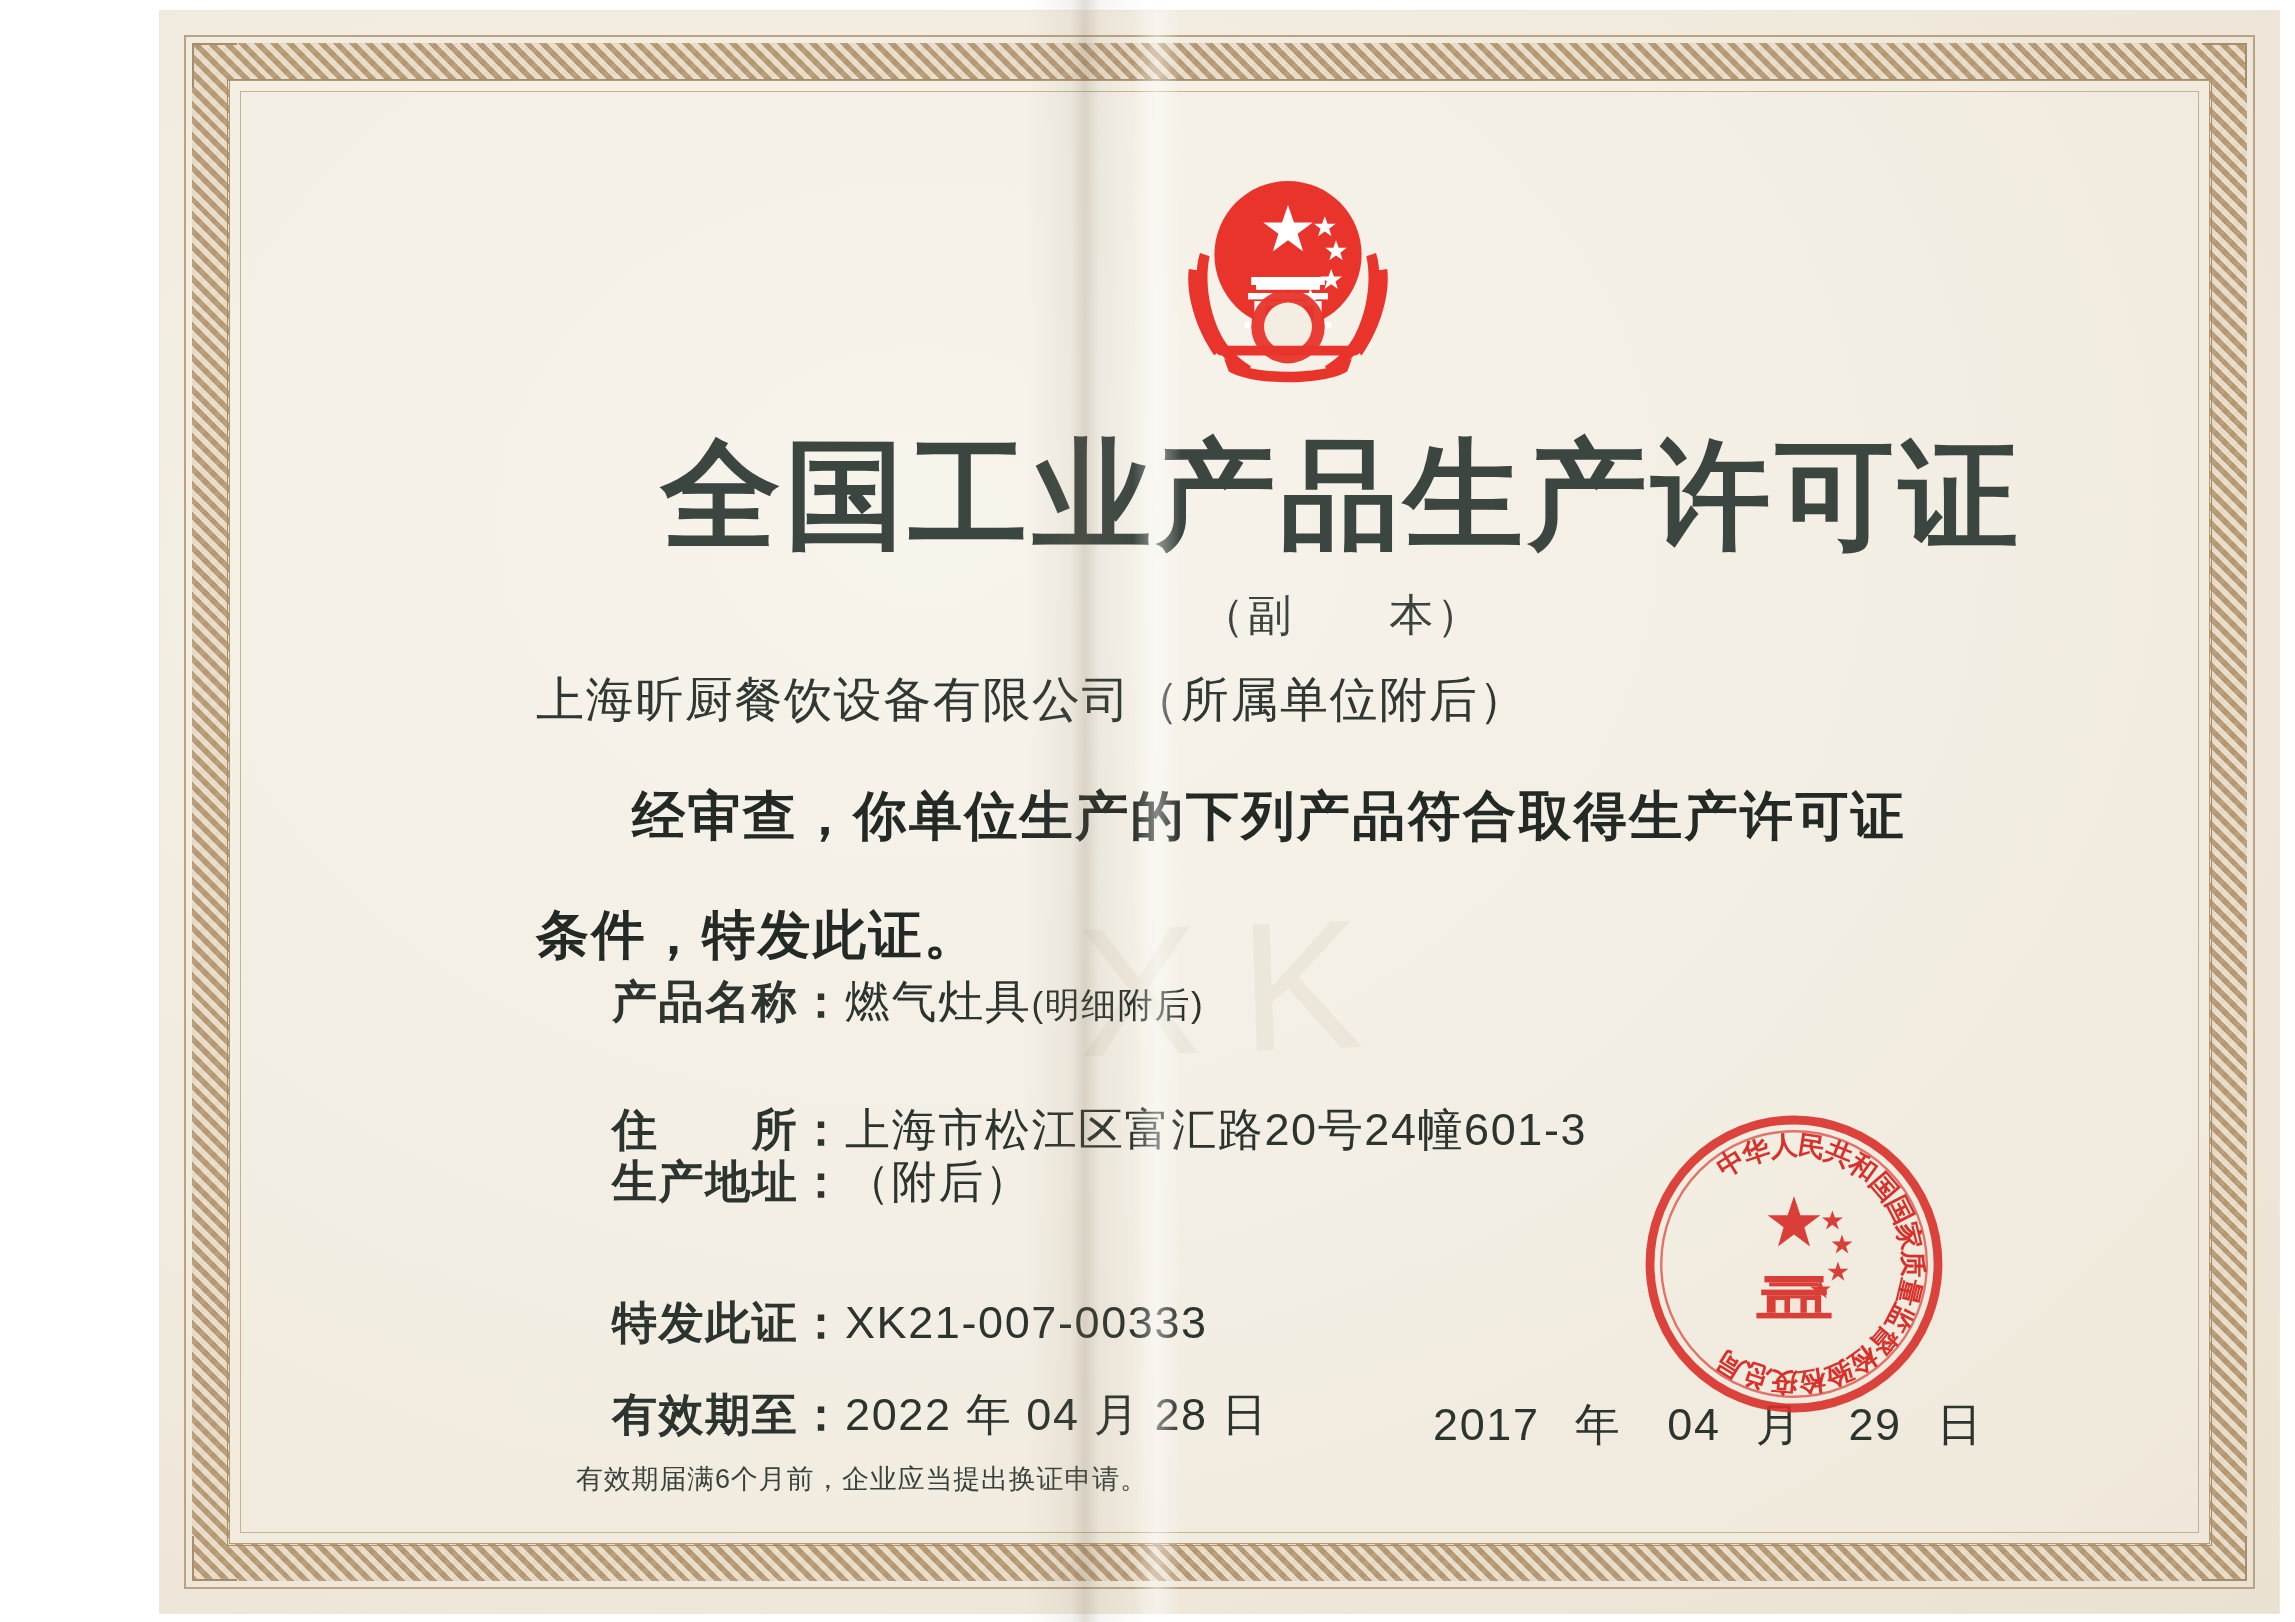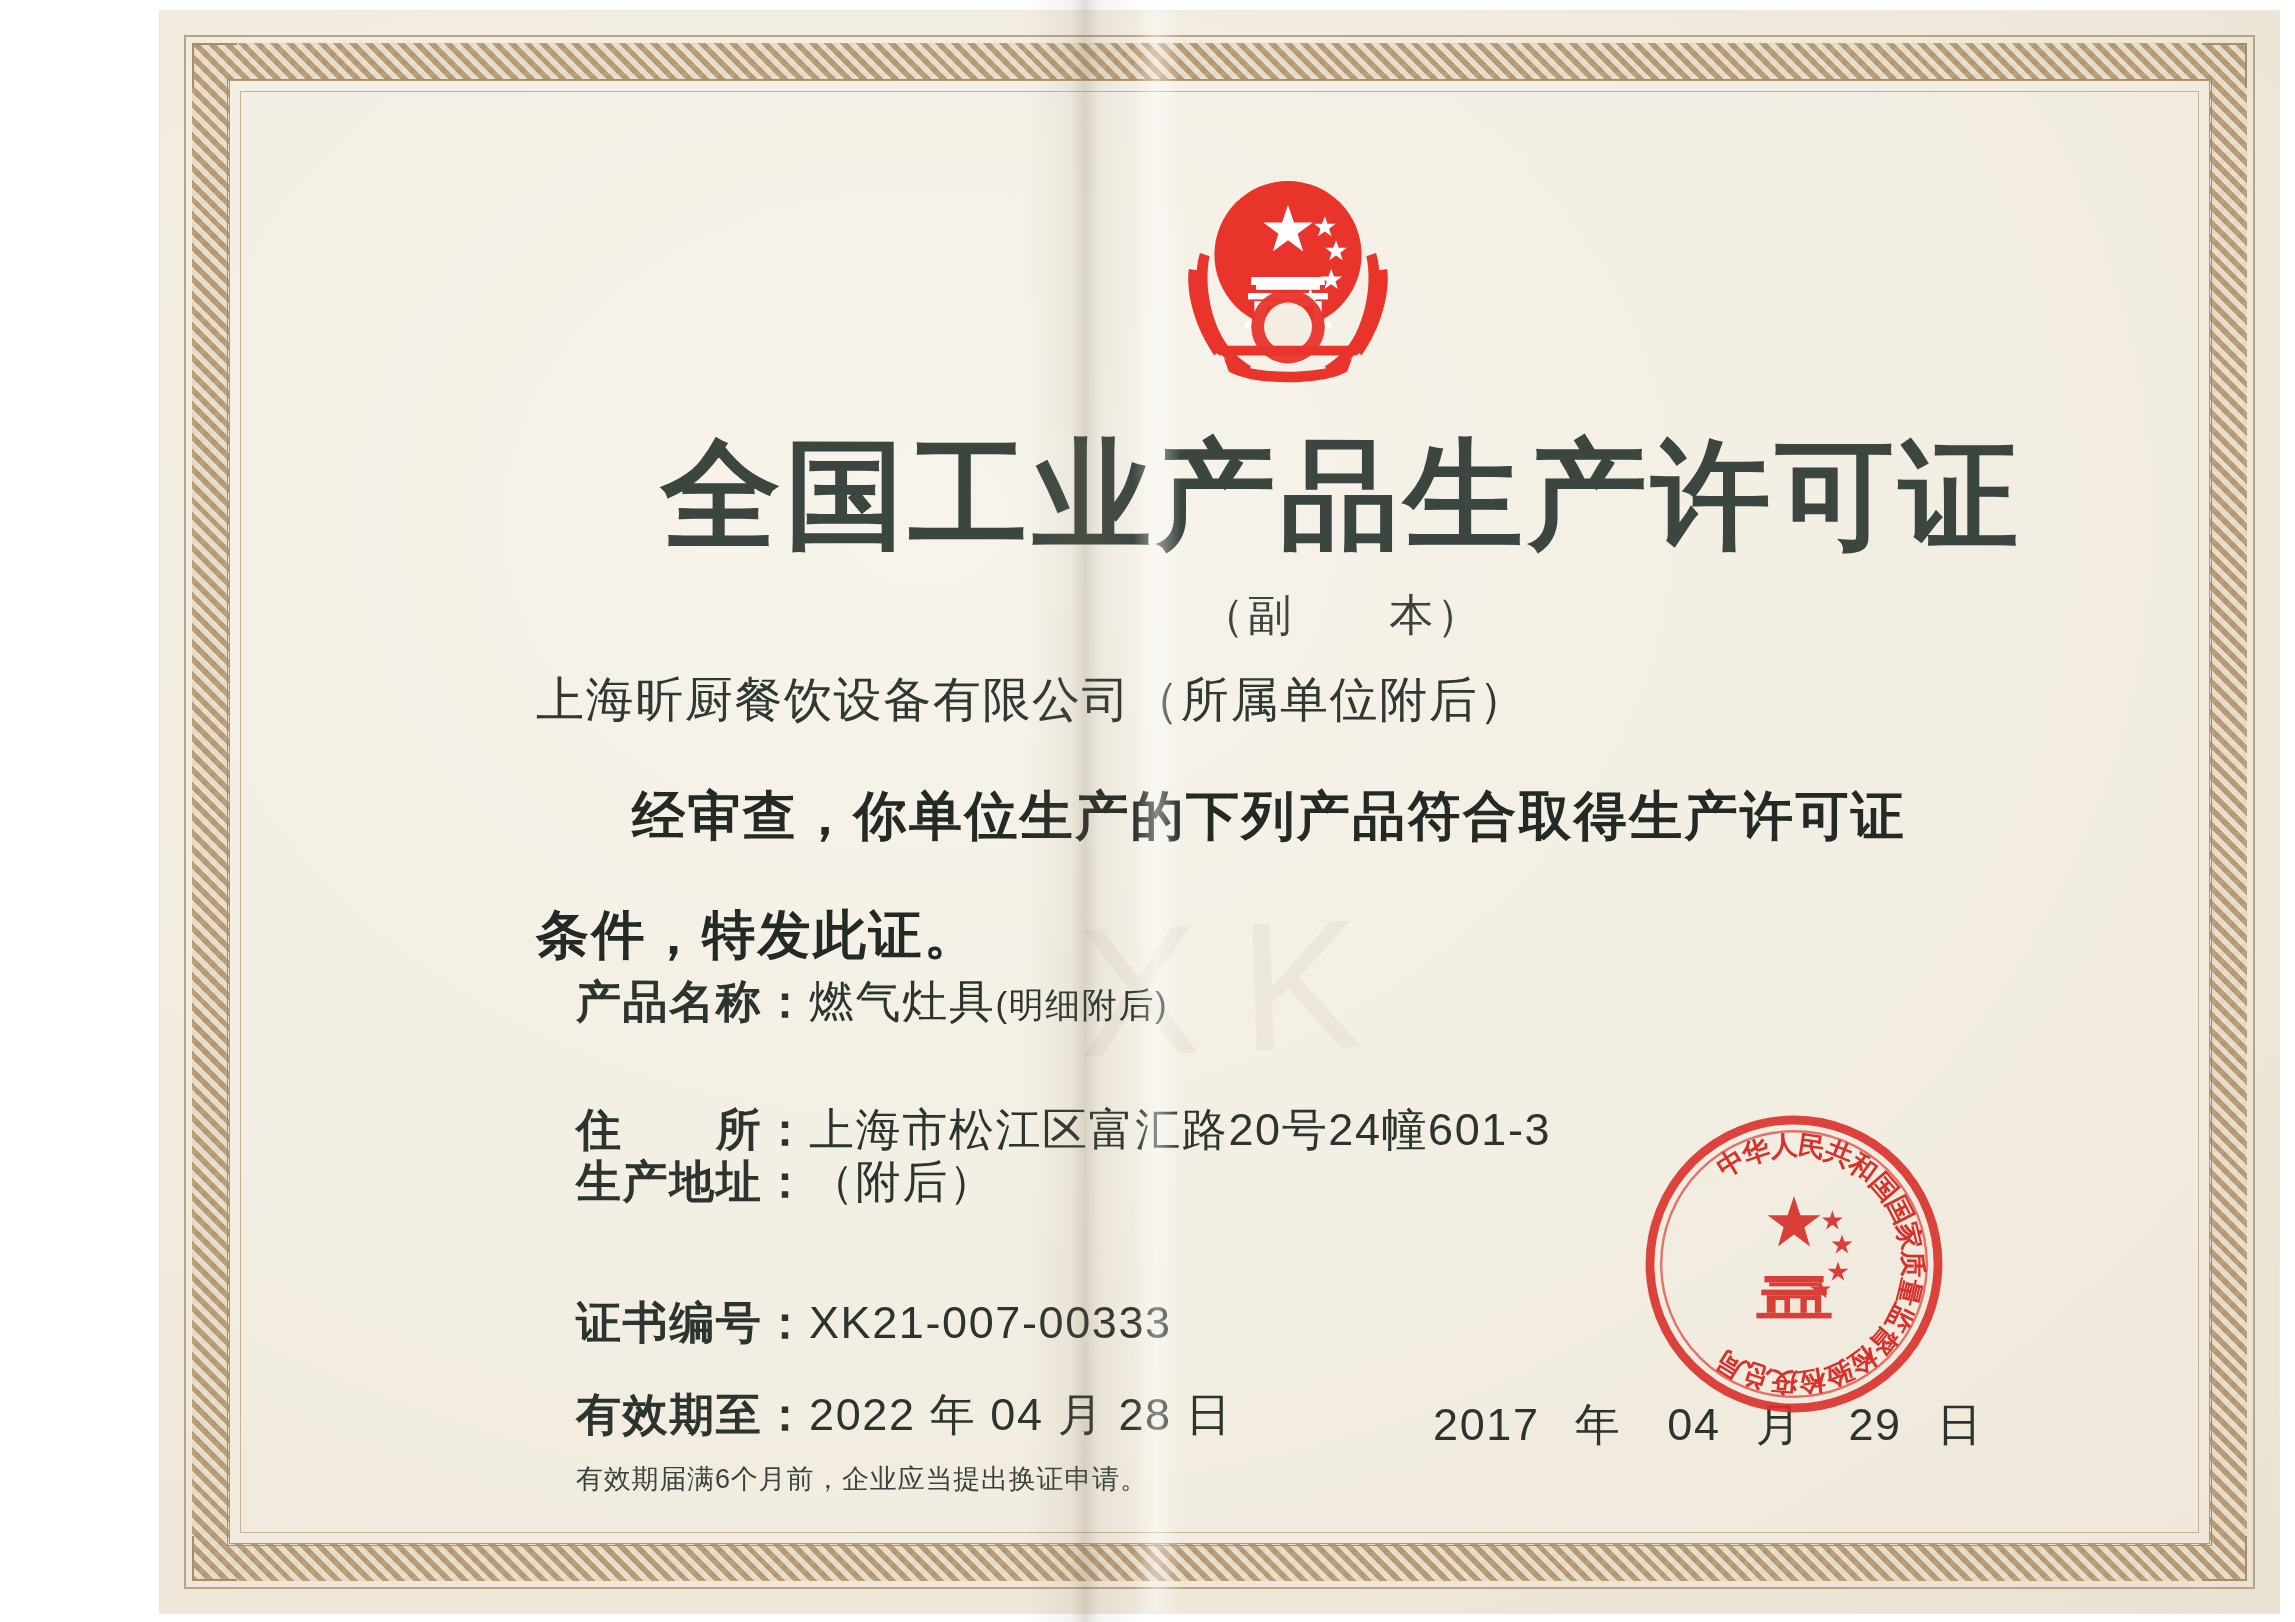--- a/index.html
+++ b/index.html
@@ -186,21 +186,21 @@
   .para .indent { display: inline-block; width: 96px; }
 
   .field {
     position: absolute;
     font-family: "Liberation Sans", sans-serif;
     font-size: 45px;
     letter-spacing: 1.6px;
     color: #2c342f;
     white-space: nowrap;
   }
-  .field .lbl { font-weight: bold; }
+  .field .lbl { font-weight: bold; margin-left: 36px; }
   .field .val { font-weight: normal; margin-top: 13px; }
   .field .val-small { font-size: 35px; }
 
   .f-product { left: 416px; top: 961px; }
   .f-address { left: 416px; top: 1089px; }
   .f-factory { left: 416px; top: 1141px; }
   .f-certno  { left: 416px; top: 1282px; }
   .f-valid   { left: 416px; top: 1374px; }
 
   .date-line {
@@ -330,21 +330,21 @@
 
     <div class="field f-address">
       <span class="lbl">住　　所：</span><span class="val">上海市松江区富汇路20号24幢601-3</span>
     </div>
 
     <div class="field f-factory">
       <span class="lbl">生产地址：</span><span class="val">（附后）</span>
     </div>
 
     <div class="field f-certno">
-      <span class="lbl">证书编号：</span><span class="val">XK21-007-00333</span>
+      <span class="lbl">特发此证：</span><span class="val">XK21-007-00333</span>
     </div>
 
     <div class="field f-valid">
       <span class="lbl">有效期至：</span><span class="val">2022</span>
       <span class="val">年</span>
       <span class="val">04</span>
       <span class="val">月</span>
       <span class="val">28</span>
       <span class="val">日</span>
     </div>

